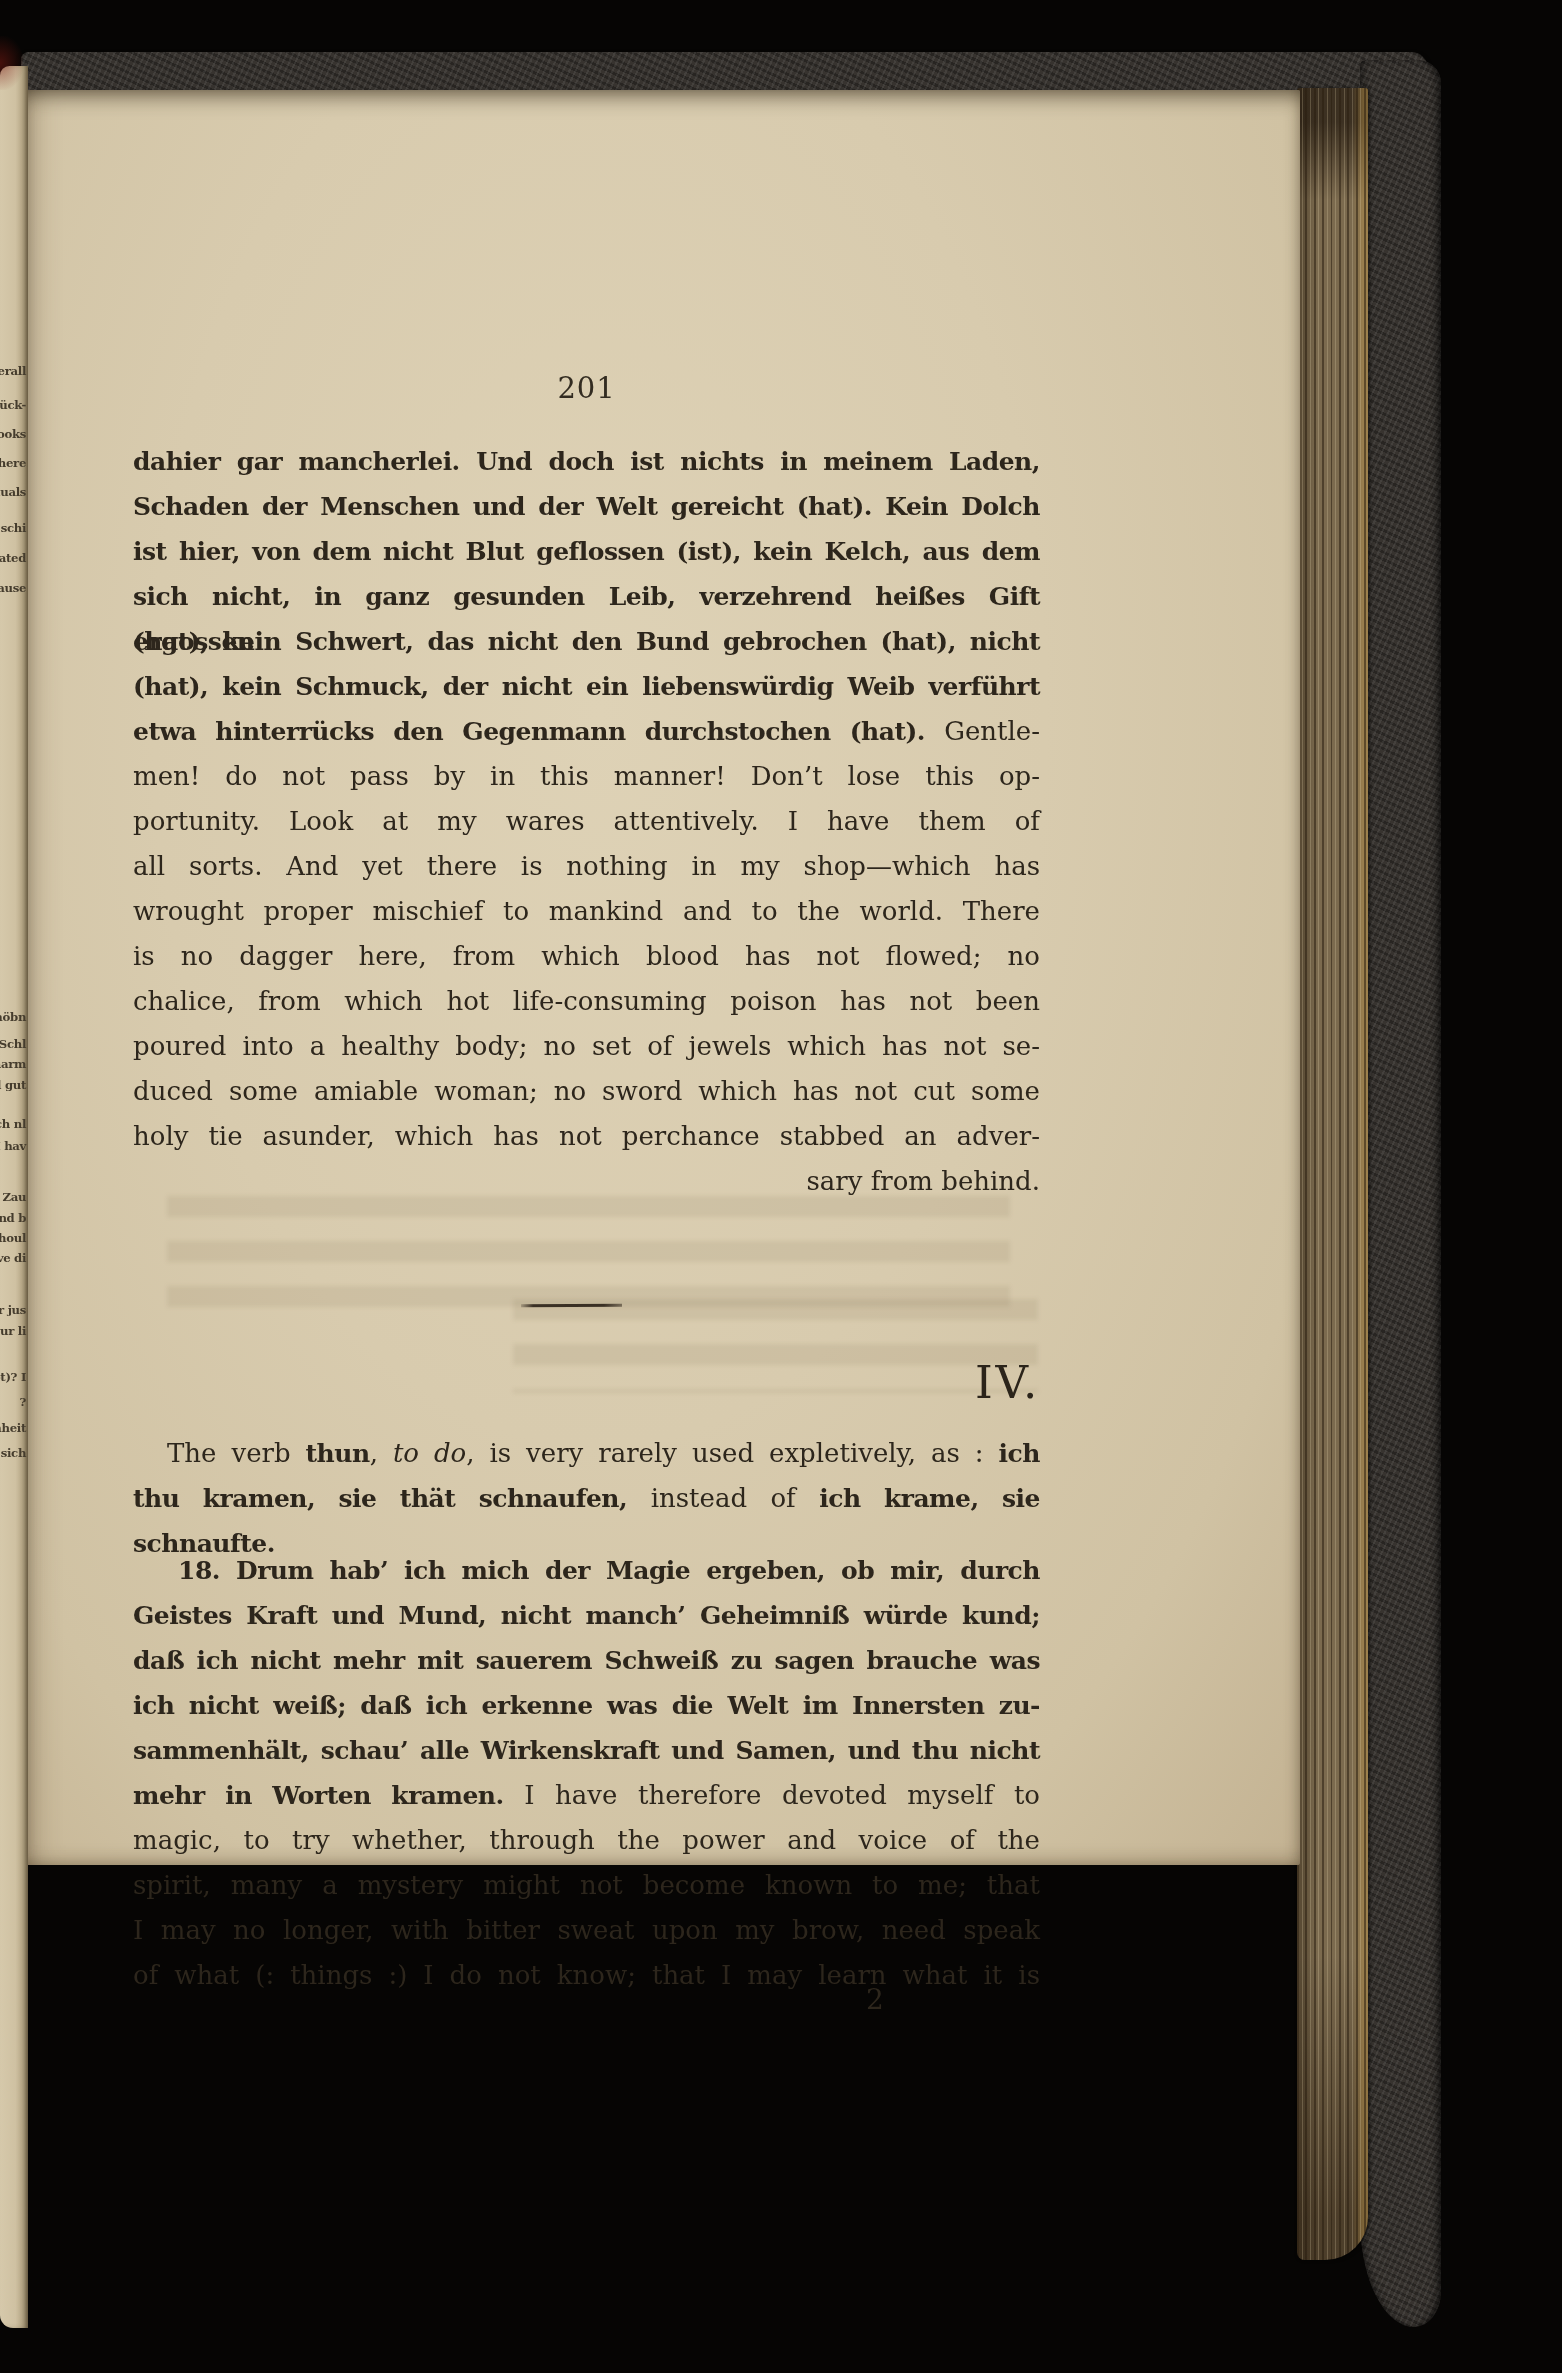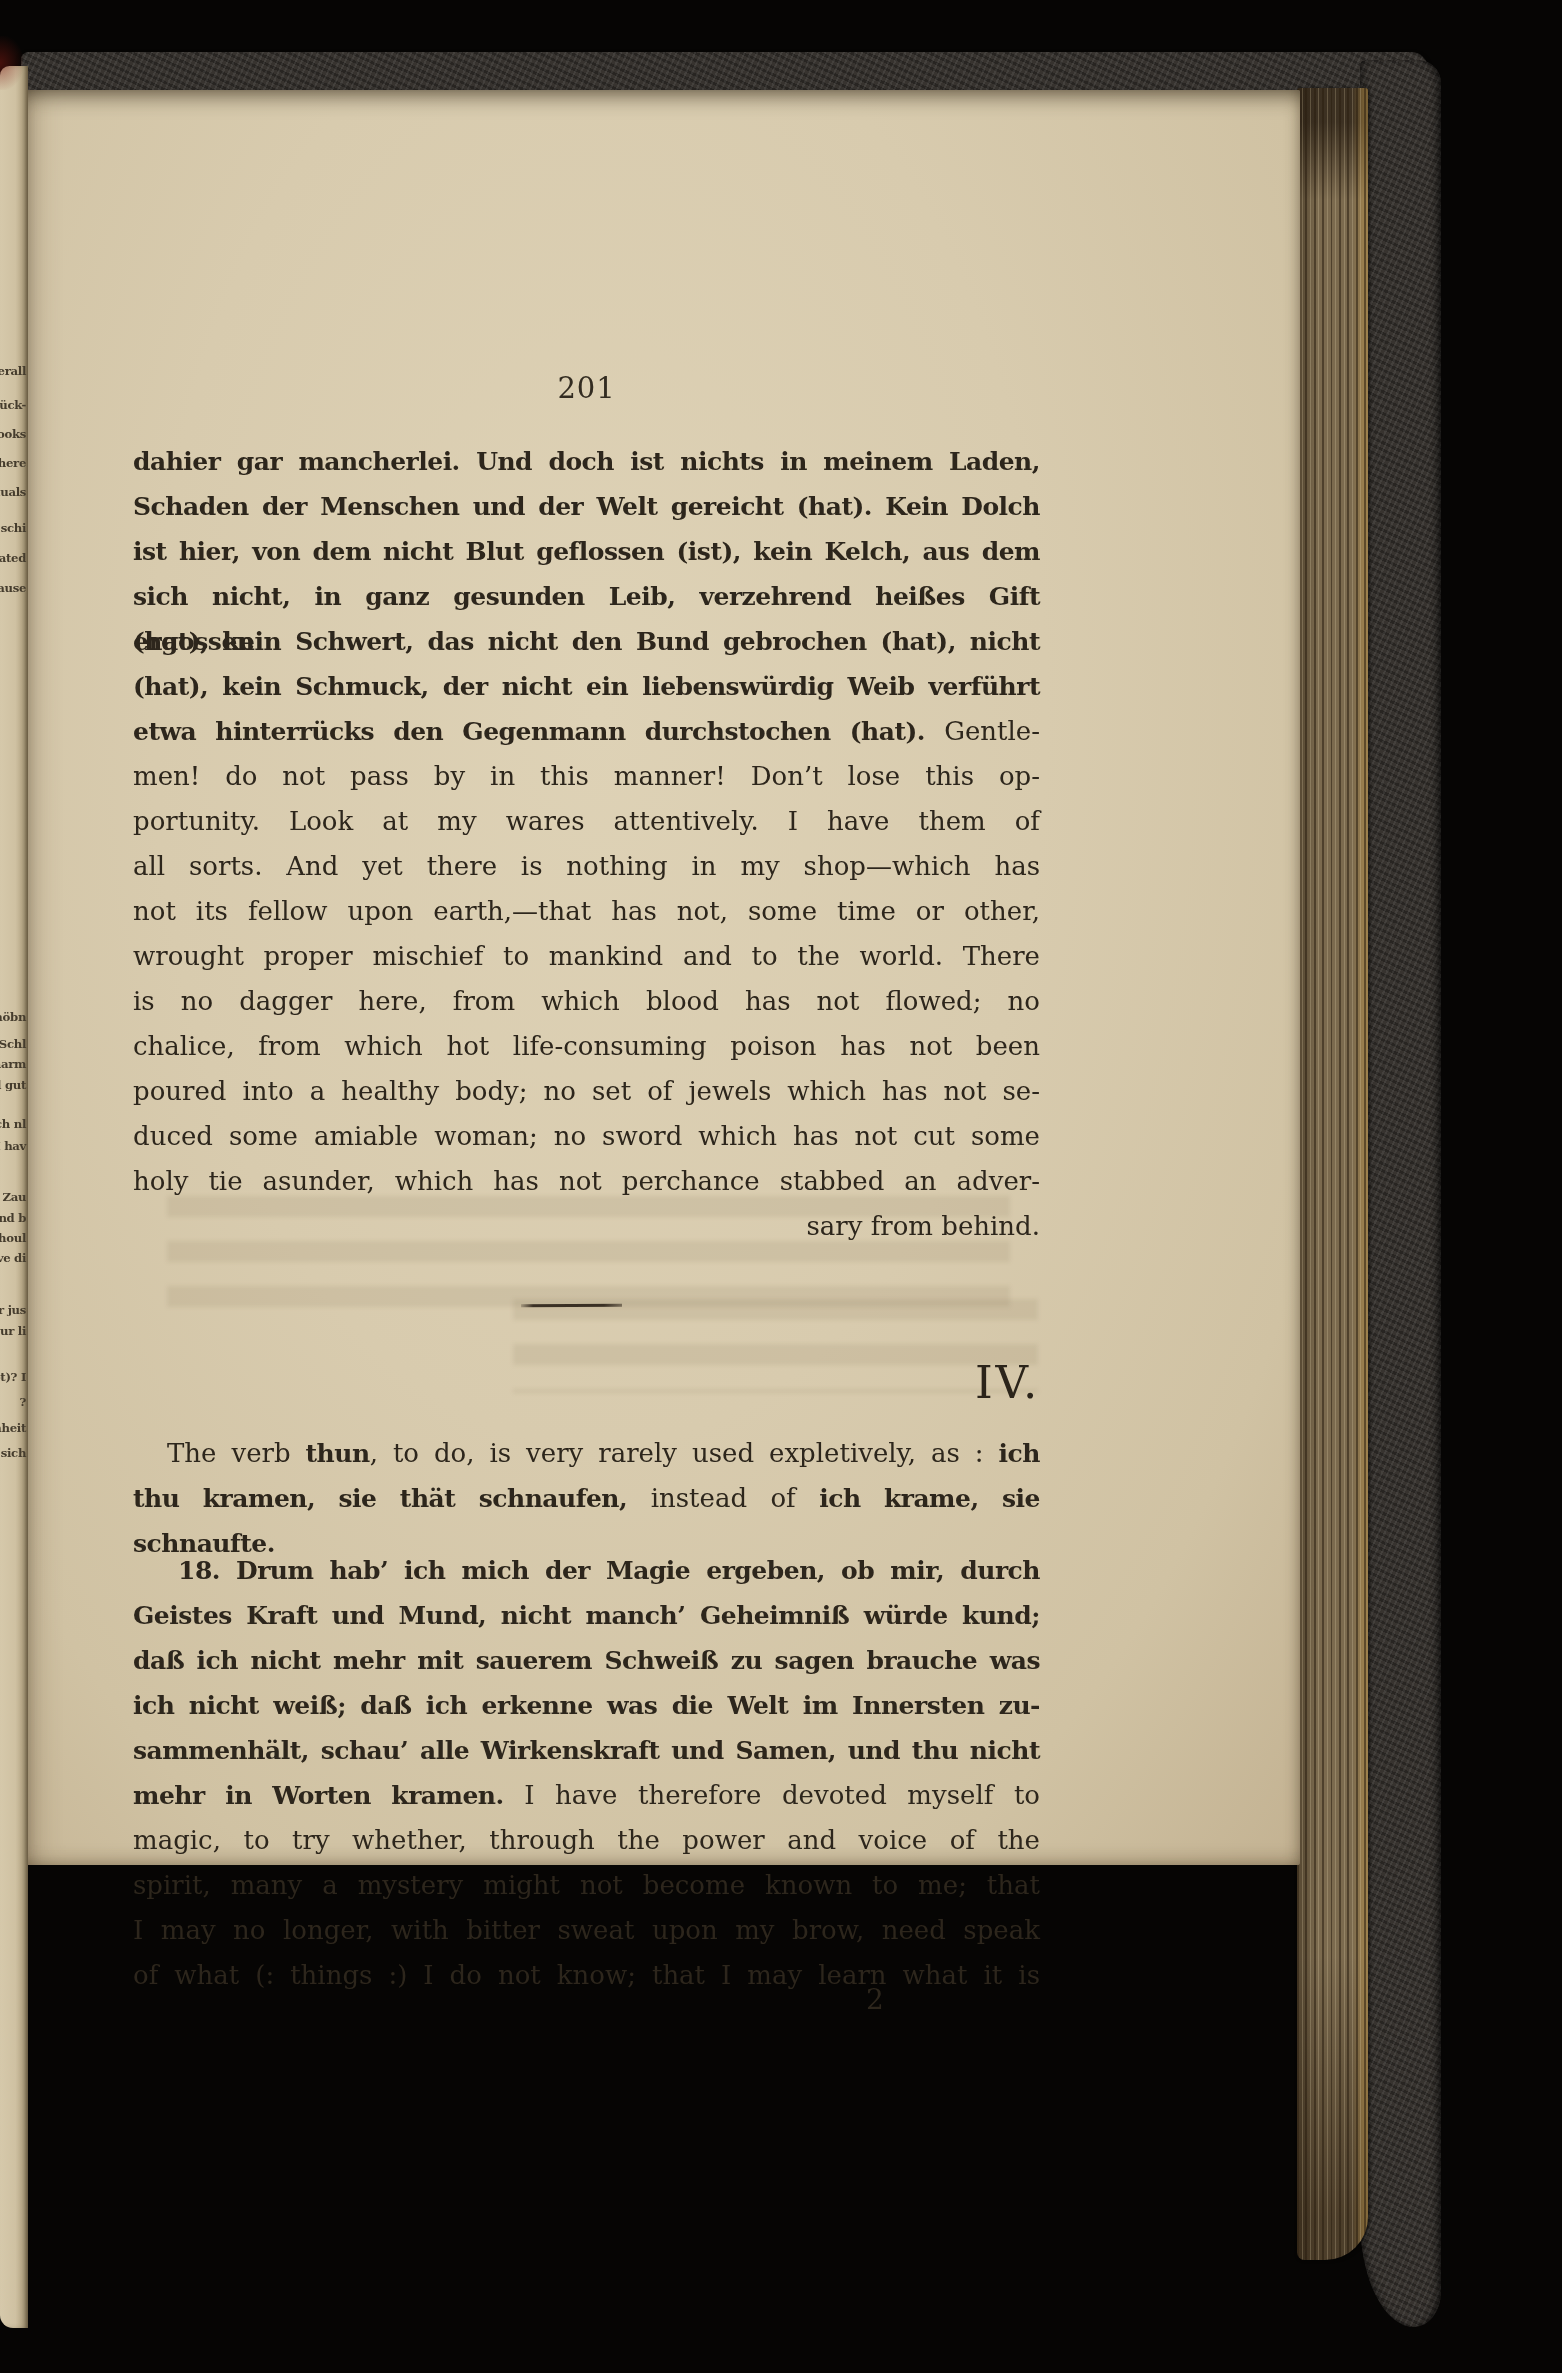--- a/index.html
+++ b/index.html
@@ -71,21 +71,21 @@
   
   .textcol{position:absolute;left:107px;width:907px;}
   #page-number{top:281px;text-align:center;font-size:29px;letter-spacing:0.9px;color:#332c21;}
   #para1{top:349px;}
   #para2{top:1341px;}
   #para3{top:1458px;}
   .tline{line-height:45px;height:45px;font-size:26px;text-align:right;white-space:normal;}
   .tline.jf{text-align:justify;text-align-last:justify;}
   .seg-de{font-weight:700;font-size:25px;letter-spacing:-0.5px;margin-top:24px;}
   .seg-en{font-weight:400;}
-  .seg-it{font-weight:400;}
+  .seg-it{font-style:italic;font-weight:400;}
   #divider{
     position:absolute;left:495px;top:1214px;width:101px;height:2.8px;
     background:linear-gradient(90deg, rgba(58,48,36,0.25), #3a3024 12%, #3a3024 82%, rgba(58,48,36,0.55));
     transform:rotate(-0.4deg);
   }
   #heading{top:1267px;text-align:right;font-size:45px;letter-spacing:2.8px;color:#2b241a;line-height:51px;}
   #signature{position:absolute;left:840px;top:1893px;font-size:28px;}
   
   .ghost{
     position:absolute;left:141px;width:843px;height:112px;
@@ -110,21 +110,20 @@
       <div class="tline jf"><span class="seg-de">dahier gar mancherlei. Und doch ist nichts in meinem Laden,</span></div>
       <div class="tline jf"><span class="seg-de">Schaden der Menschen und der Welt gereicht (hat). Kein Dolch</span></div>
       <div class="tline jf"><span class="seg-de">ist hier, von dem nicht Blut geflossen (ist), kein Kelch, aus dem</span></div>
       <div class="tline jf"><span class="seg-de">sich nicht, in ganz gesunden Leib, verzehrend heißes Gift ergossen</span></div>
       <div class="tline jf"><span class="seg-de">(hat), kein Schwert, das nicht den Bund gebrochen (hat), nicht</span></div>
       <div class="tline jf"><span class="seg-de">(hat), kein Schmuck, der nicht ein liebenswürdig Weib verführt</span></div>
       <div class="tline jf"><span class="seg-de">etwa hinterrücks den Gegenmann durchstochen (hat).</span><span class="seg-en"> Gentle-</span></div>
       <div class="tline jf"><span class="seg-en">men! do not pass by in this manner! Don’t lose this op-</span></div>
       <div class="tline jf"><span class="seg-en">portunity. Look at my wares attentively. I have them of</span></div>
       <div class="tline jf"><span class="seg-en">all sorts. And yet there is nothing in my shop—which has</span></div>
-      <div class="tline jf"><span class="seg-en">not its fellow upon earth,—that has not, some time or other,</span></div>
       <div class="tline jf"><span class="seg-en">wrought proper mischief to mankind and to the world. There</span></div>
       <div class="tline jf"><span class="seg-en">is no dagger here, from which blood has not flowed; no</span></div>
       <div class="tline jf"><span class="seg-en">chalice, from which hot life-consuming poison has not been</span></div>
       <div class="tline jf"><span class="seg-en">poured into a healthy body; no set of jewels which has not se-</span></div>
       <div class="tline jf"><span class="seg-en">duced some amiable woman; no sword which has not cut some</span></div>
       <div class="tline jf"><span class="seg-en">holy tie asunder, which has not perchance stabbed an adver-</span></div>
       <div class="tline"><span class="seg-en">sary from behind.</span></div>
     </div>
   <div id="divider"></div>
   <div id="heading" class="textcol">IV.</div>

